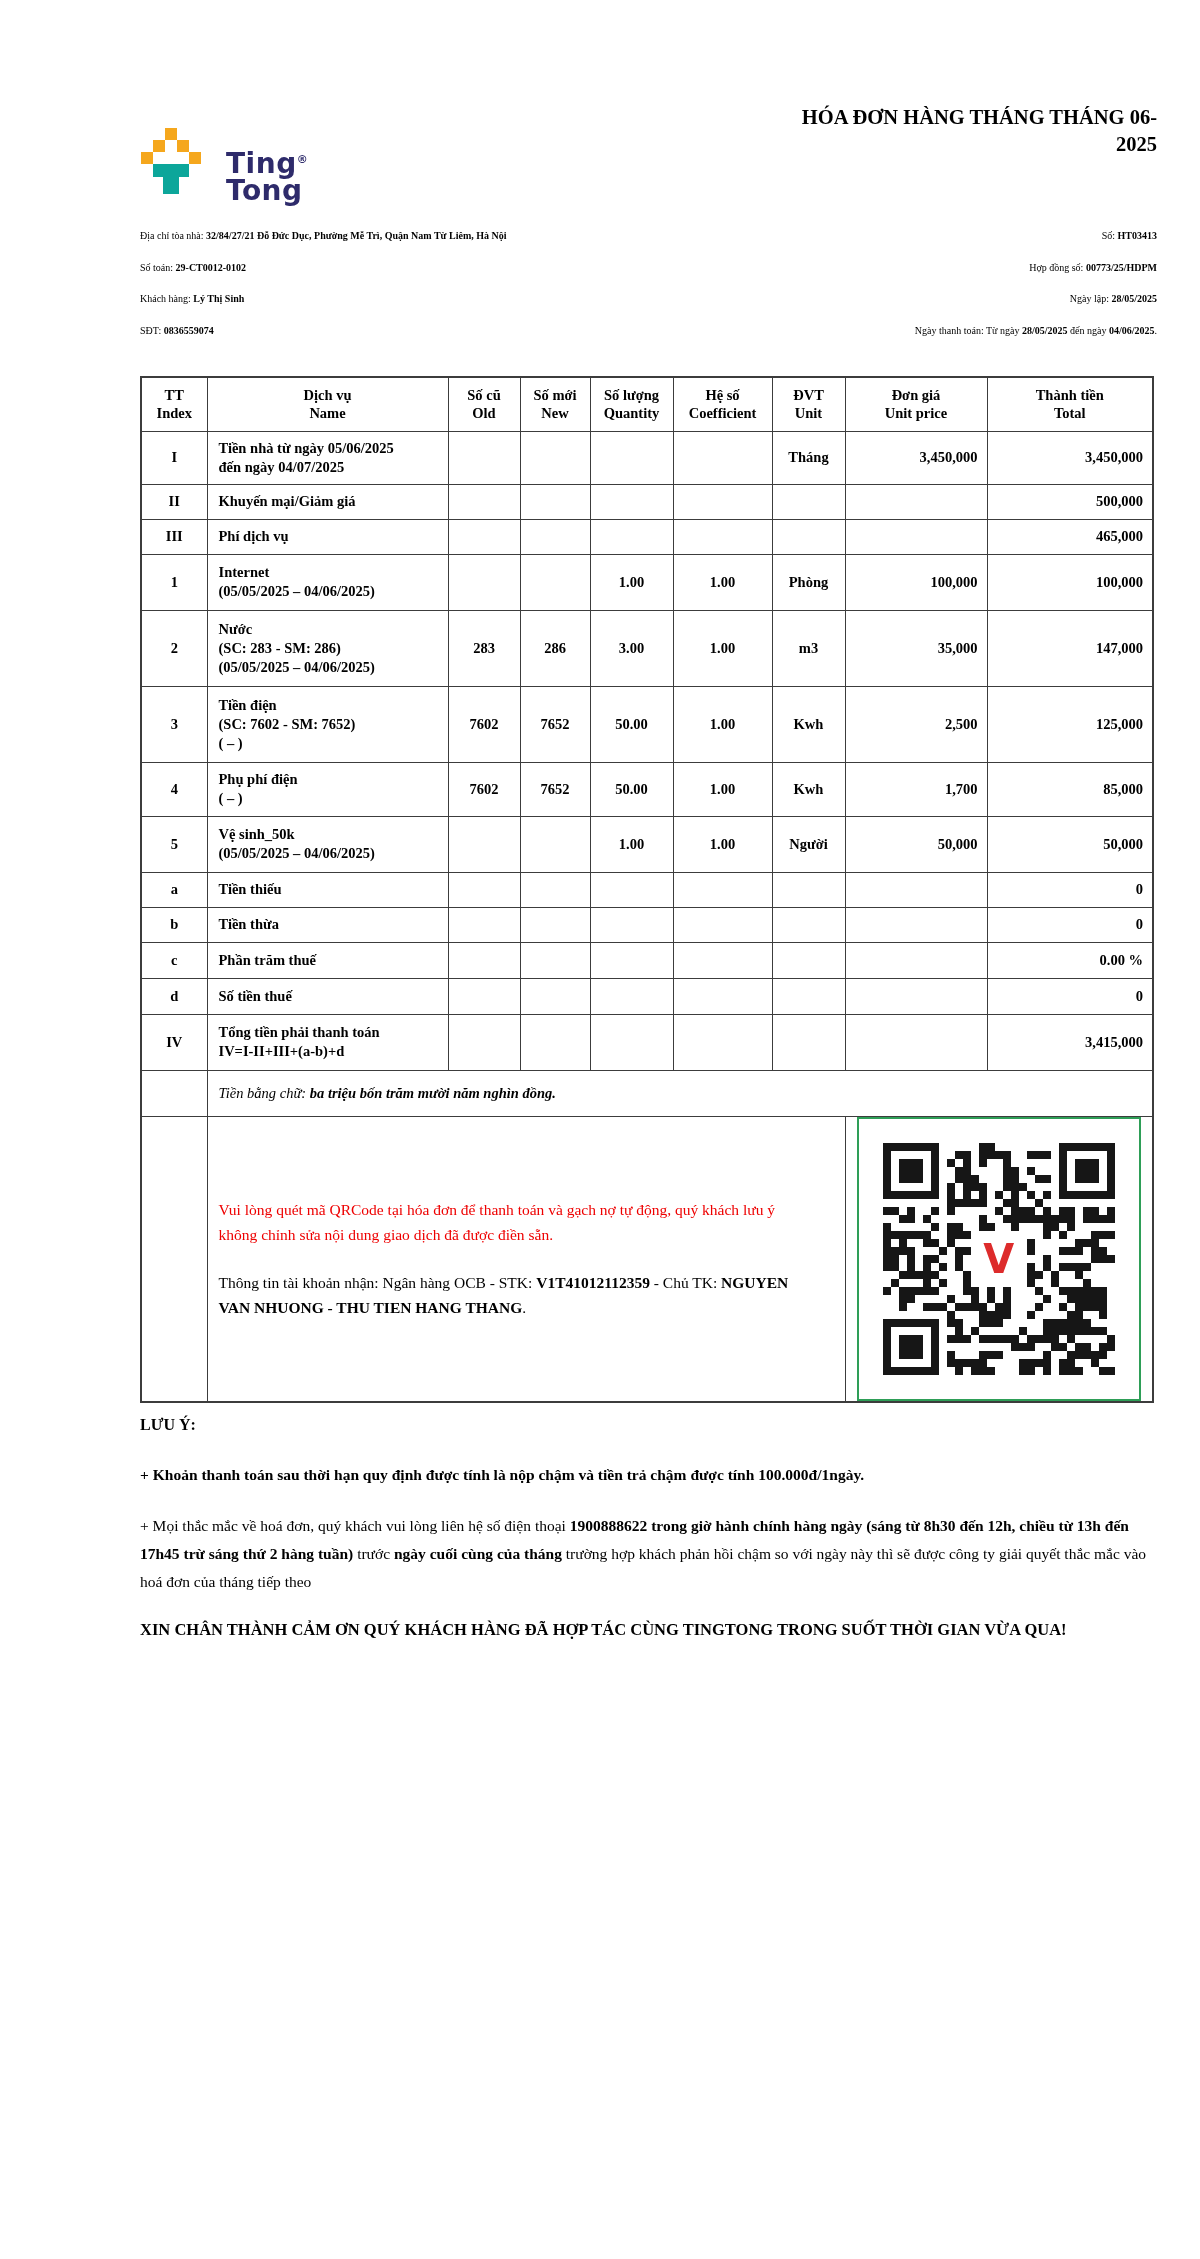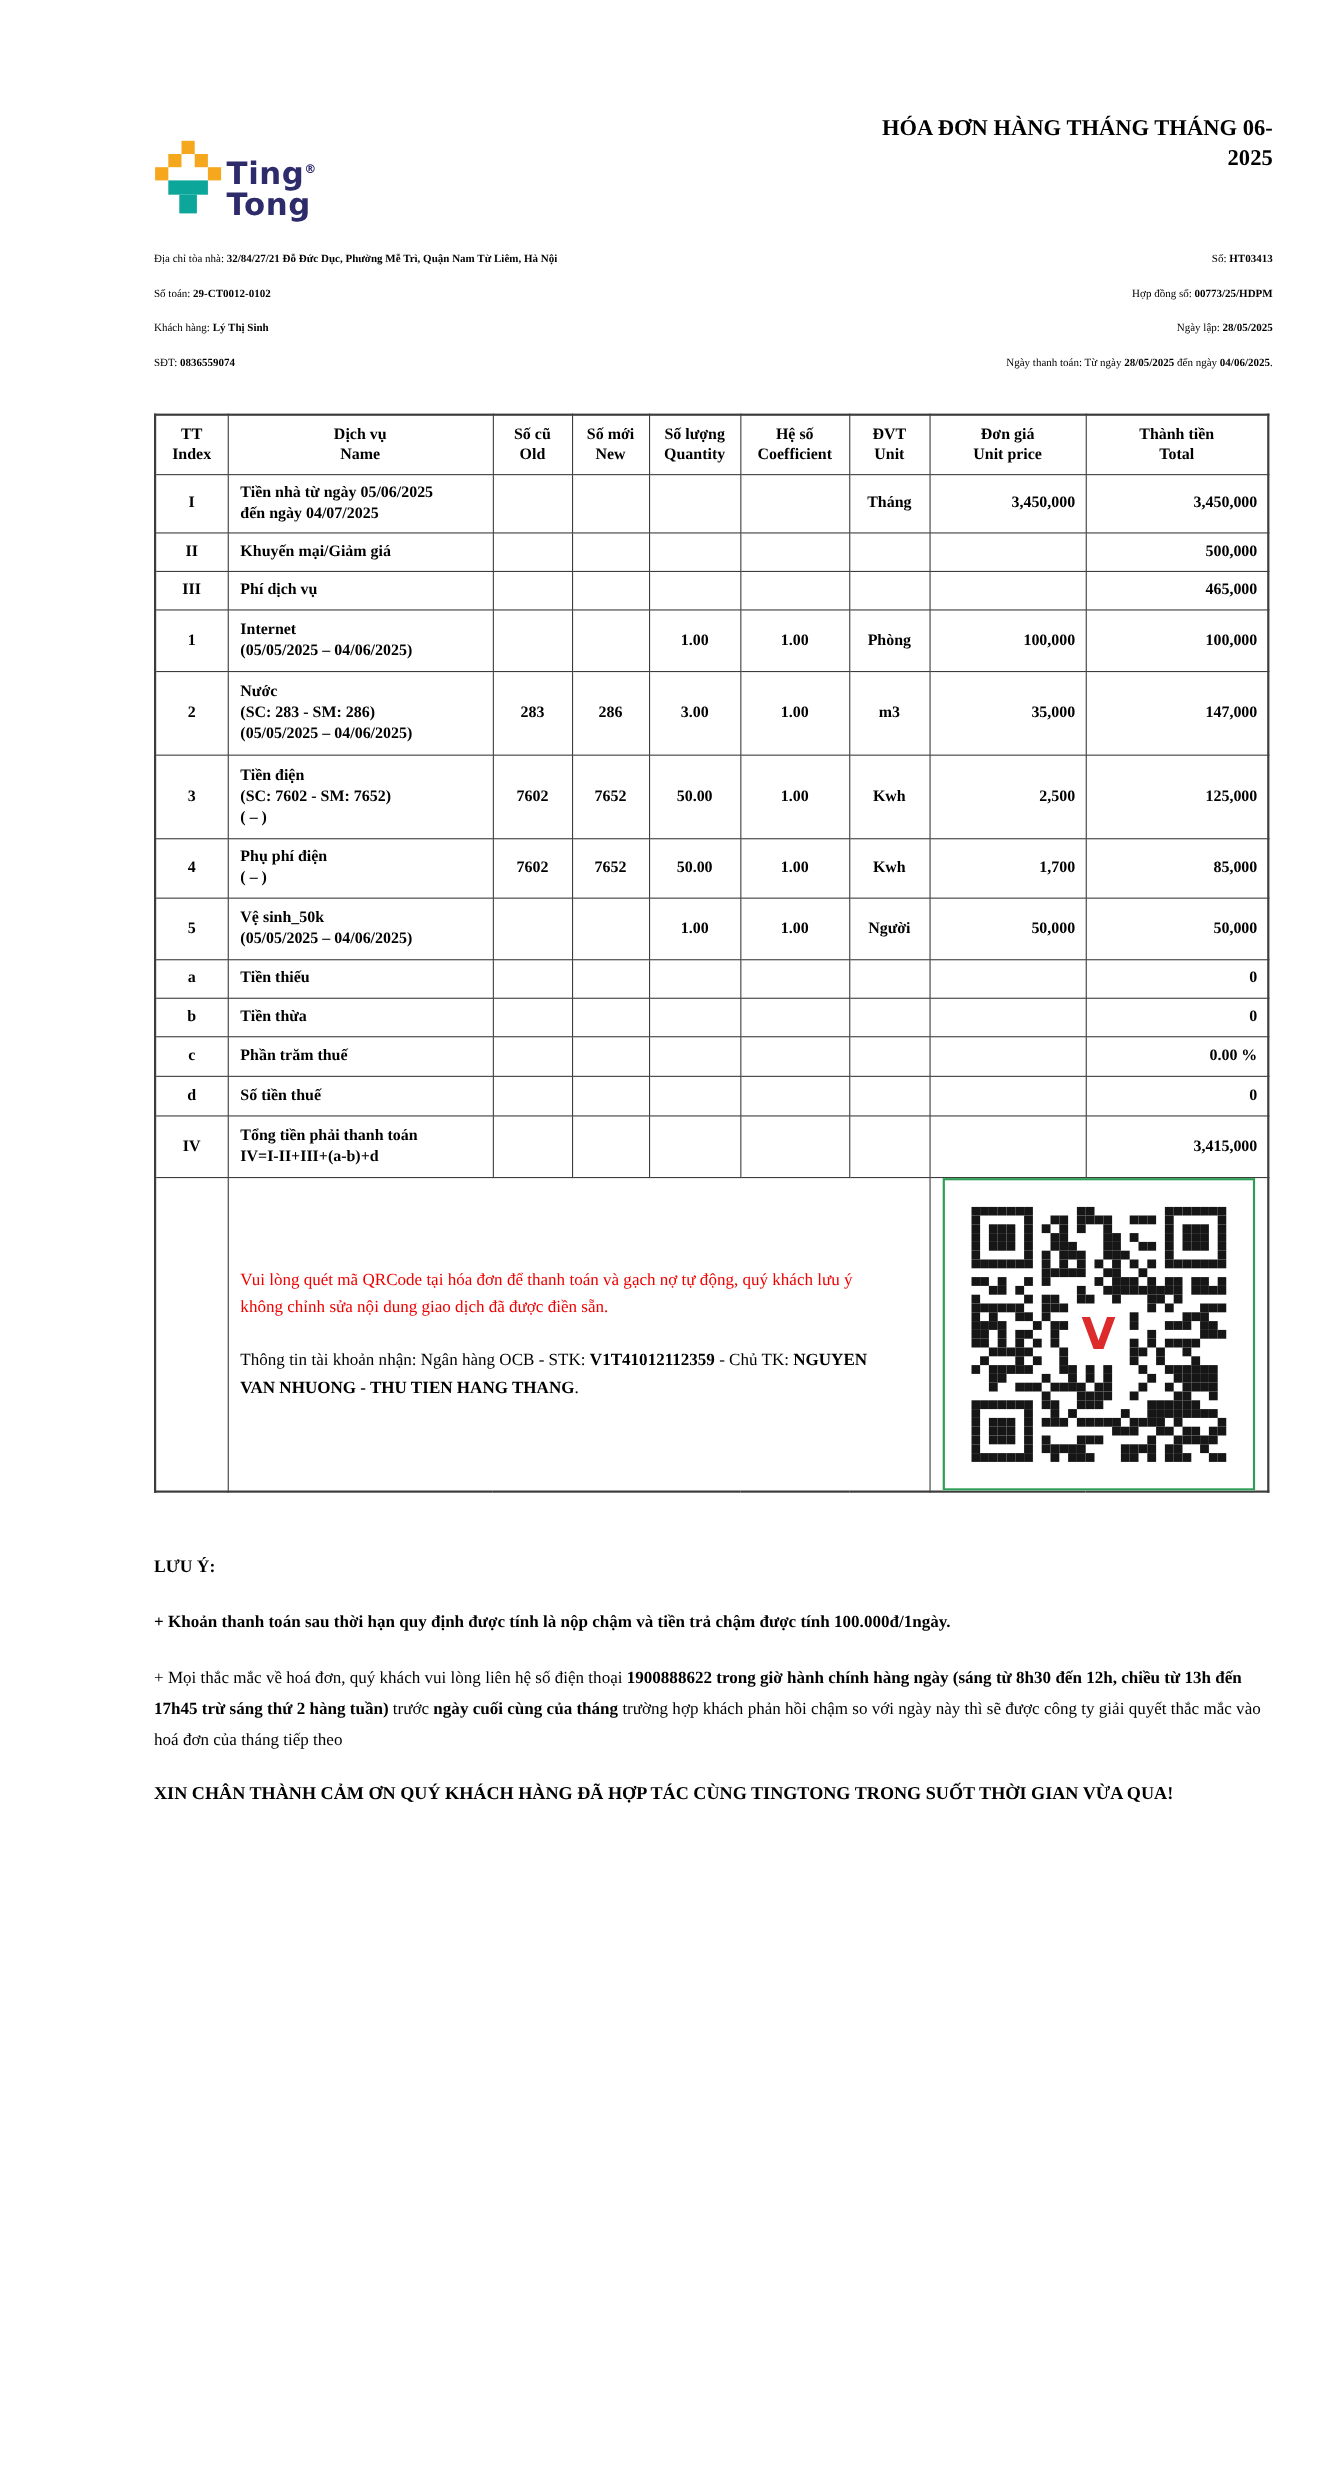--- a/index.html
+++ b/index.html
@@ -4,21 +4,21 @@
 <style>
   * { margin:0; padding:0; box-sizing:border-box; }
   html,body { background:#fff; }
   .page {
     position:relative; width:1200px; height:2259px; margin:0 auto;
     background:#fff; color:#000;
     font-family:"Liberation Serif", serif;
     overflow:hidden;
   }
   
-  .logo { position:absolute; left:140px; top:126px; display:flex; align-items:center; gap:4px; }
+  .logo { position:absolute; left:140px; top:126px; display:flex; align-items:flex-end; gap:24px; }
   .logo-icon { width:62px; height:78px; }
   .logo-word {
     font-family:"DejaVu Sans", sans-serif; font-weight:bold;
     color:var(--brand_navy); font-size:28px; line-height:27px; margin-top:9px;
     letter-spacing:0.5px;
   }
   .logo-word .reg { font-size:11px; vertical-align:super; }
   .doc-title {
     position:absolute; right:43px; top:104px; width:480px;
     text-align:right; font-weight:bold; font-size:20.5px; line-height:27px;
@@ -288,20 +288,26 @@
         <td class="tt">IV</td>
           <td class="name">Tổng tiền phải thanh toán
 IV=I-II+III+(a-b)+d</td>
         <td class="c"></td>
           <td class="c"></td>
         <td class="c"></td>
           <td class="c"></td>
         <td class="c"></td>
           <td class="num"></td>
         <td class="num">3,415,000</td>
+      </tr>
+      <tr style="height:46px">
+        <td></td>
+        <td class="words" colspan="8">
+          <span>Tiền bằng chữ: </span><b>ba triệu bốn trăm mười năm nghìn đồng.</b>
+        </td>
       </tr>
       <tr style="height:284px">
         <td></td>
         <td class="qr-text" colspan="6">
           <div class="warn">Vui lòng quét mã QRCode tại hóa đơn để thanh toán và gạch nợ tự động, quý khách lưu ý không chỉnh sửa nội dung giao dịch đã được điền sẵn.</div>
           <div class="acct">
             <span>Thông tin tài khoản nhận: Ngân hàng OCB - STK: </span><b>V1T41012112359</b><span> - Chủ TK: </span><b>NGUYEN VAN NHUONG - THU TIEN HANG THANG</b><span>.</span>
           </div>
         </td>
         <td class="qr-cell" colspan="2">

